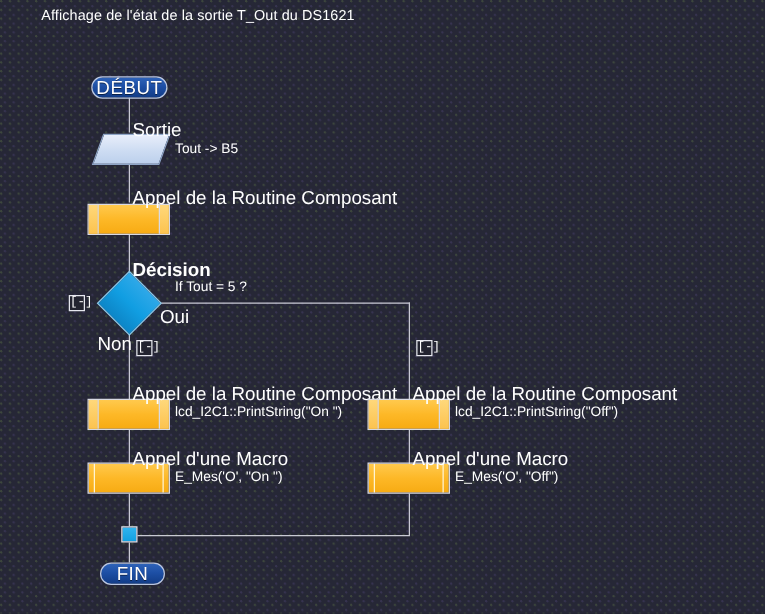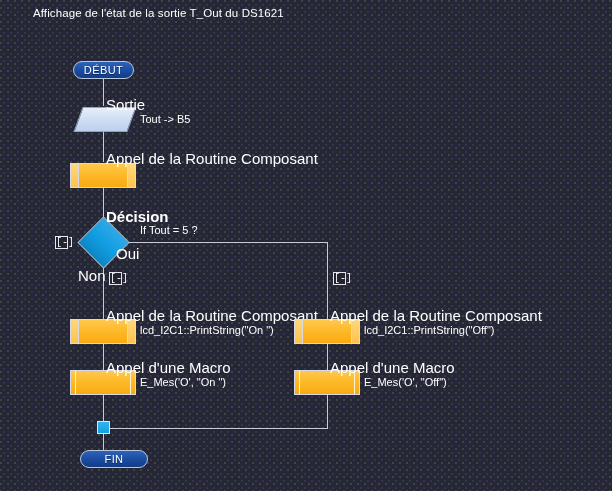--- a/index.html
+++ b/index.html
@@ -46,21 +46,21 @@
   .wire-h { height: 1px; }
 
   
   .terminal {
     position: absolute;
     box-sizing: border-box;
     border: 1px solid #b9c6e0;
     border-radius: 10px;
     background: linear-gradient(to bottom, #2f63b8 0%, #1d4fa5 45%, #123c86 100%);
     color: #ffffff;
-    font-size: 11px;
+    font-size: 15px;
     display: flex;
     align-items: center;
     justify-content: center;
     letter-spacing: 0.4px;
     text-shadow: 0 1px 0 rgba(0,0,0,0.5);
   }
 
   
   .io-shape {
     position: absolute;
@@ -177,21 +177,21 @@
 
   <div class="proc" style="left:70px; top:163px; width:66px; height:25px;">
     <span class="bar l"></span>
     <span class="bar r"></span>
   </div>
   <div class="lbl lbl-kind" style="left:106px; top:152px;">Appel de la Routine Composant</div>
 
   <div class="diamond" style="left:85px; top:224px; width:37px; height:37px;"></div>
   <div class="lbl lbl-kind" style="left:106px; top:210px;font-weight:bold;">Décision</div>
   <div class="lbl lbl-expr" style="left:140px; top:224px;">If Tout = 5 ?</div>
-  <div class="lbl lbl-kind" style="left:116px; top:247px;">Oui</div>
+  <div class="lbl lbl-kind" style="left:128px; top:247px;">Oui</div>
   <div class="lbl lbl-kind" style="left:78px; top:269px;">Non</div>
 
   <div class="collapse" style="left:55px; top:236px;">[-]</div>
   <div class="collapse" style="left:109px; top:272px;">[-]</div>
   <div class="collapse" style="left:333px; top:272px;">[-]</div>
 
   <div class="proc" style="left:70px; top:319px; width:66px; height:25px;">
     <span class="bar l"></span>
     <span class="bar r"></span>
   </div>
@@ -214,17 +214,17 @@
 
   <div class="macro" style="left:294px; top:370px; width:66px; height:25px;">
     <span class="rule l"></span>
     <span class="rule r"></span>
   </div>
   <div class="lbl lbl-kind" style="left:330px; top:361px;">Appel d'une Macro</div>
   <div class="lbl lbl-expr" style="left:364px; top:376px;">E_Mes('O', "Off")</div>
 
   <div class="junction" style="left:97px; top:421px; width:13px; height:13px;"></div>
 
-  <div class="terminal" style="left:80px; top:450px; width:68px; height:18px;">
+  <div class="terminal" style="left:80px; top:450px; width:52px; height:18px;">
     <span>FIN</span>
   </div>
 
 </div>
 
 </body></html>

